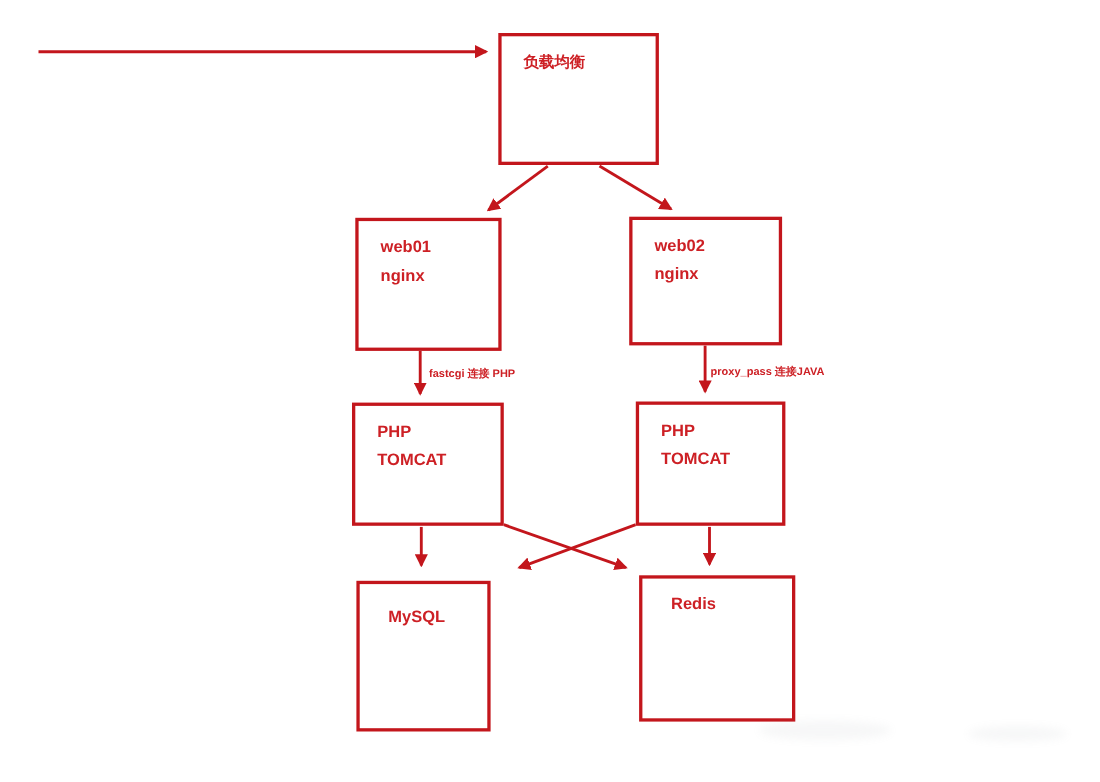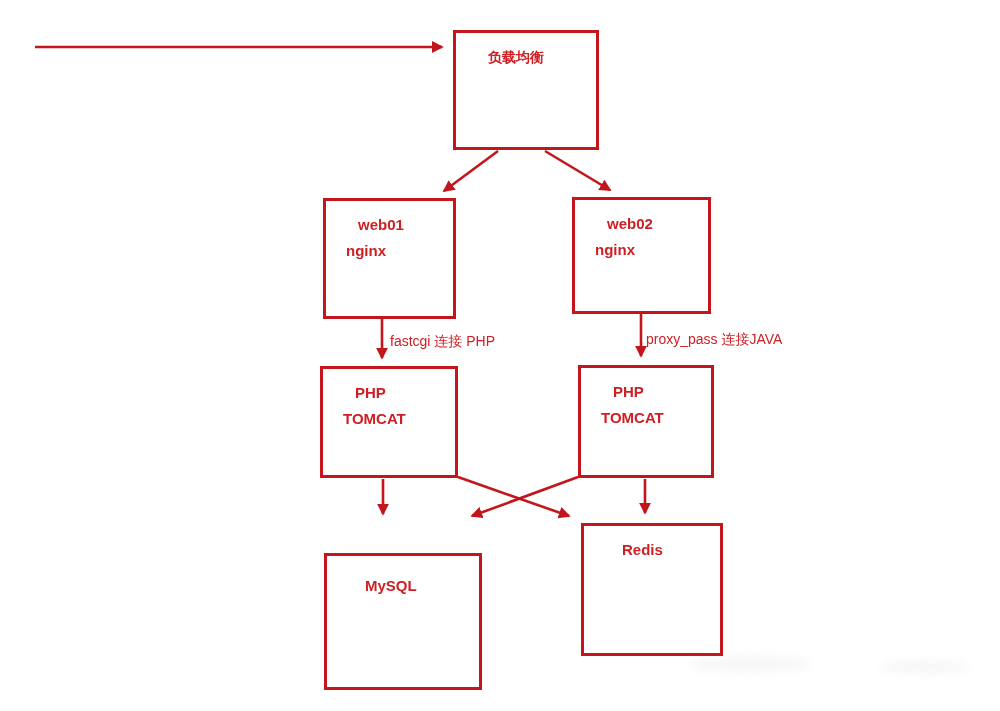--- a/index.html
+++ b/index.html
@@ -25,32 +25,32 @@
     background:#ffffff;
     color:var(--text-red);
     font-weight:bold;
     font-size:15px;
   }
   .nl{
     padding-left:20px;
     line-height:26px;
     white-space:nowrap;
   }
-  .node .nl:first-child{padding-top:11px;margin-left:12px;}
+  .node .nl:first-child{padding-top:11px;}
   .cn{
     font-family:"DejaVu Serif", serif;
     font-weight:bold;
     font-size:14px;
   }
   .indent{padding-left:30px;}
   .edge-label{
     position:absolute;
     color:var(--text-red);
-    font-weight:normal;
-    font-size:14px;
+    font-weight:bold;
+    font-size:10px;
     white-space:nowrap;
   }
   .smudge{
     position:absolute;
     border-radius:50%;
     filter:blur(4px);
     background:#9aa0a6;
     opacity:0.08;
   }
 </style>
@@ -99,21 +99,21 @@
   <div class="node" style="left:320px;top:366px;width:138px;height:112px">
     <div class="nl">PHP</div>
     <div class="nl">TOMCAT</div>
   </div>
 
   <div class="node" style="left:578px;top:365px;width:136px;height:113px">
     <div class="nl">PHP</div>
     <div class="nl">TOMCAT</div>
   </div>
 
-  <div class="node" style="left:324px;top:553px;width:158px;height:137px">
+  <div class="node" style="left:324px;top:528px;width:122px;height:137px">
     <div class="nl" style="padding-top:17px;padding-left:26px">MySQL</div>
   </div>
 
   <div class="node" style="left:581px;top:523px;width:142px;height:133px">
     <div class="nl" style="padding-top:11px;padding-left:26px">Redis</div>
   </div>
 
   <div class="smudge" style="left:690px;top:655px;width:120px;height:18px"></div>
   <div class="smudge" style="left:880px;top:660px;width:90px;height:14px"></div>
 

